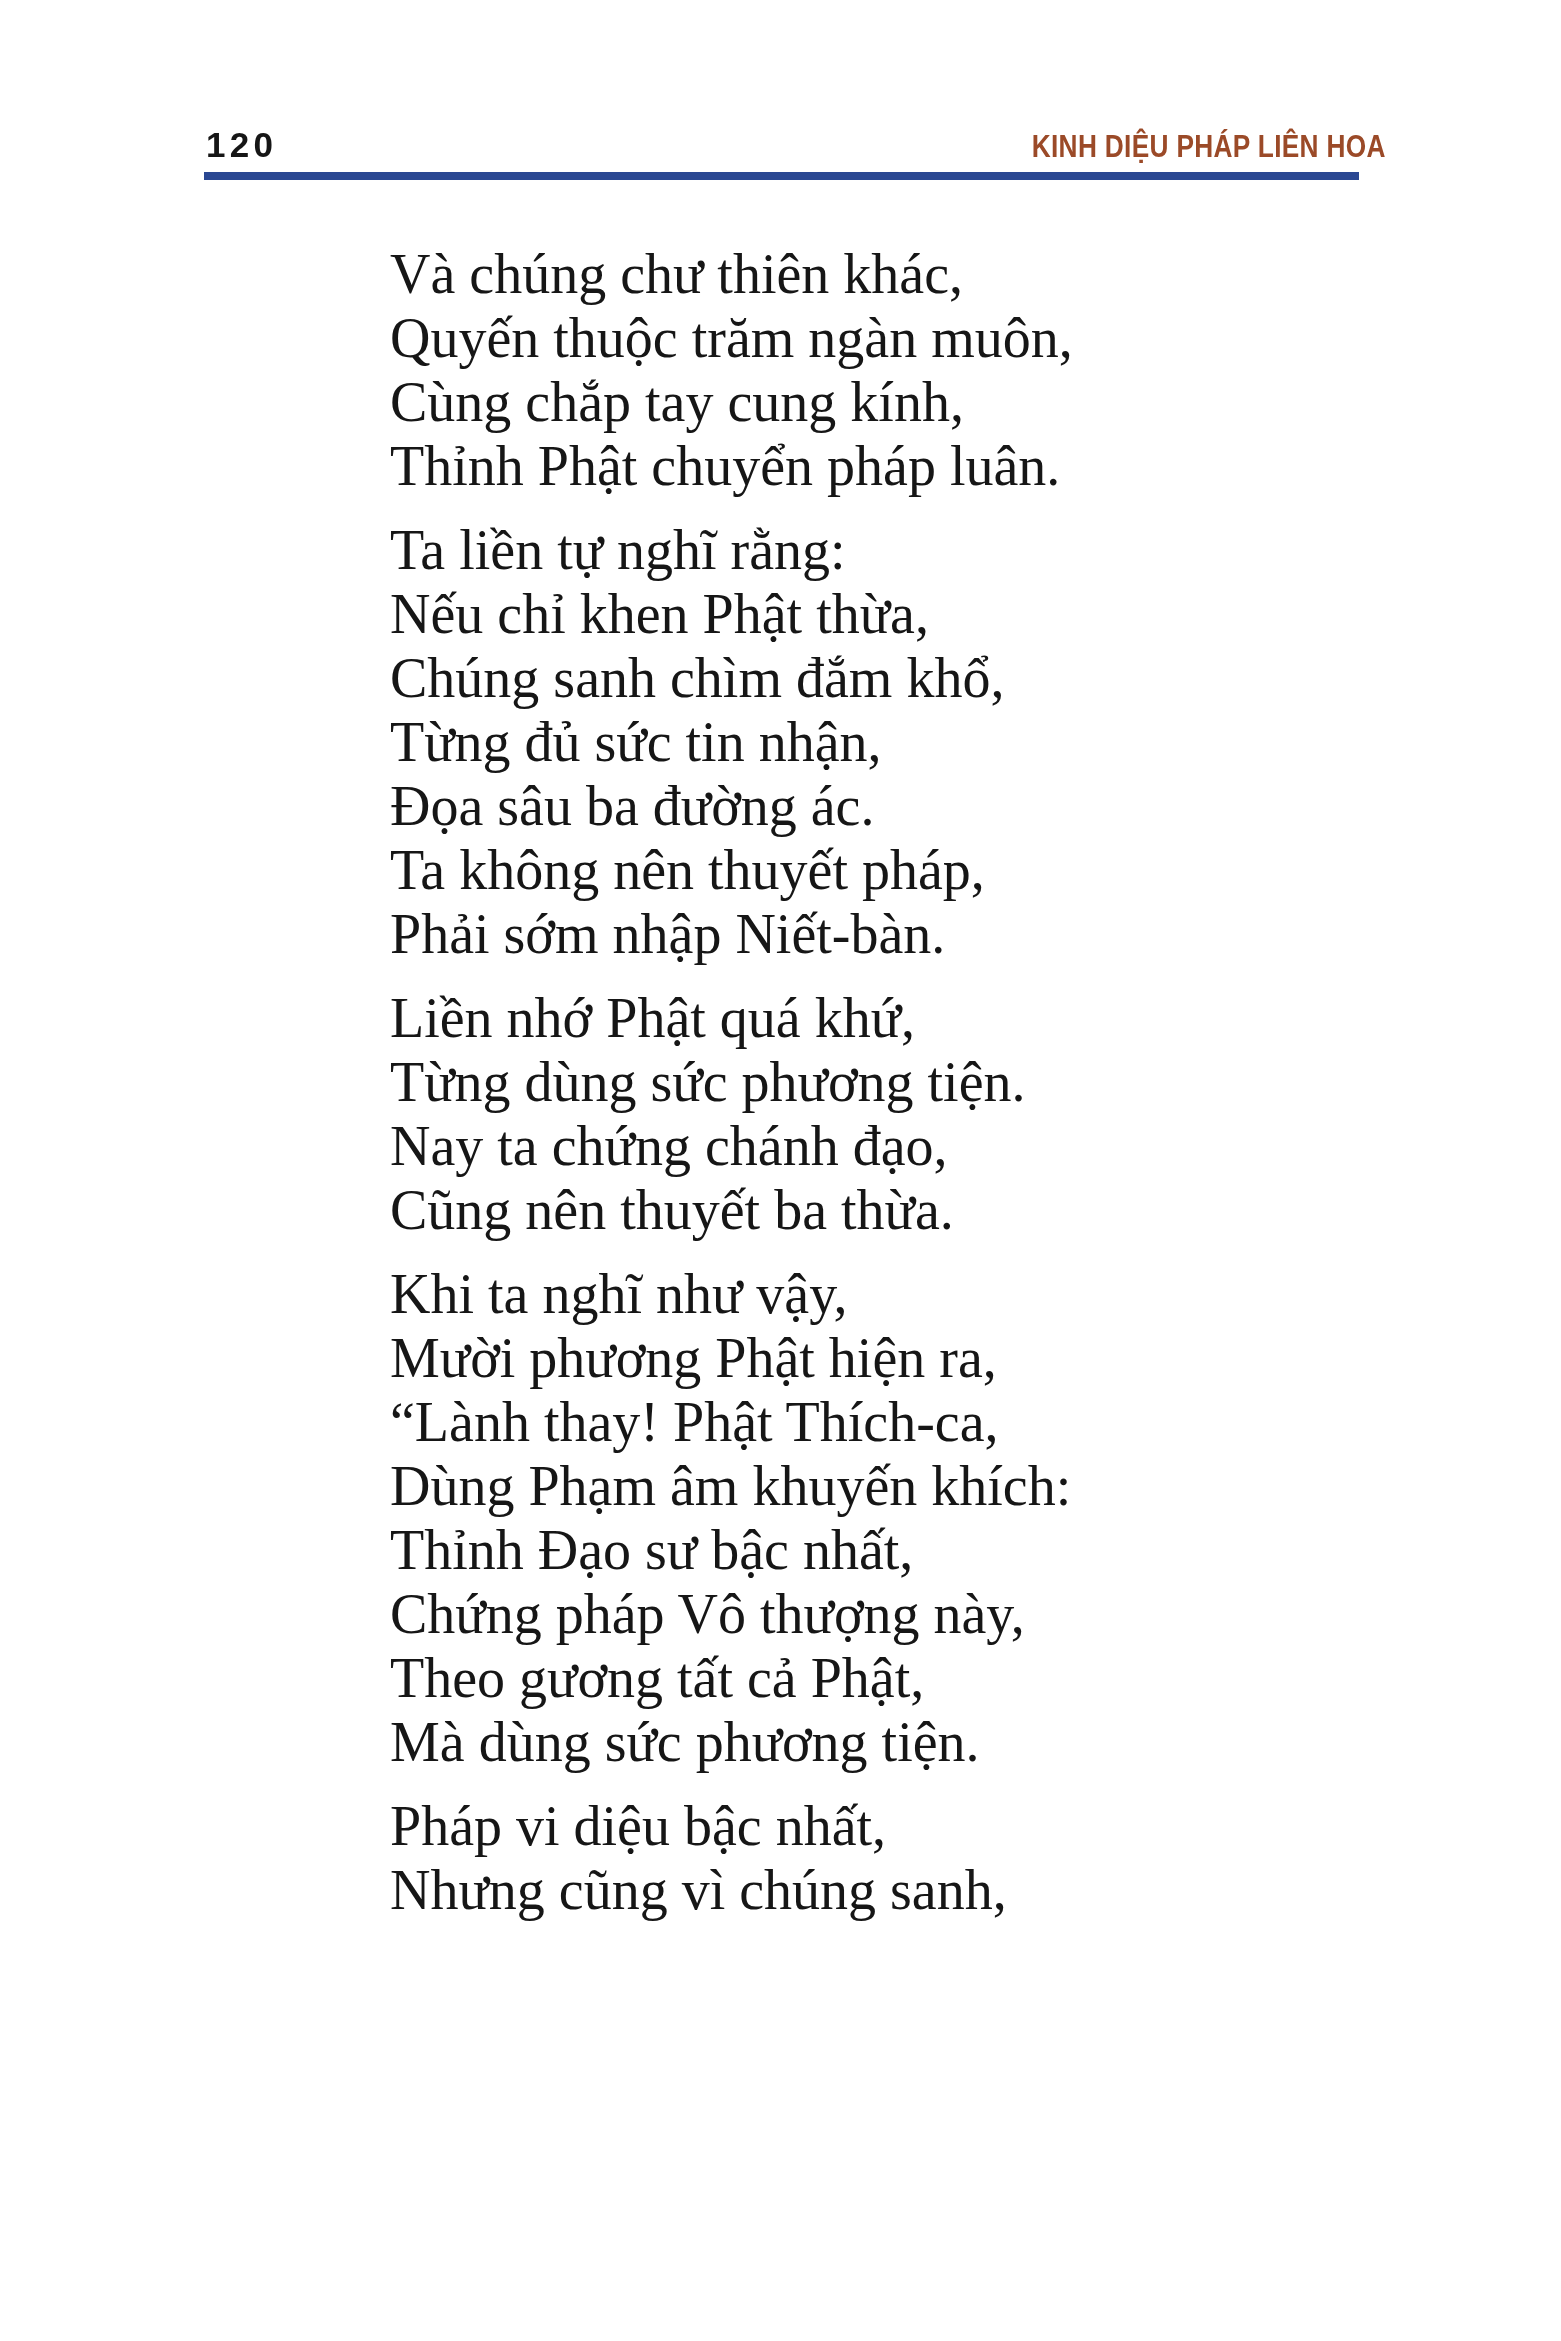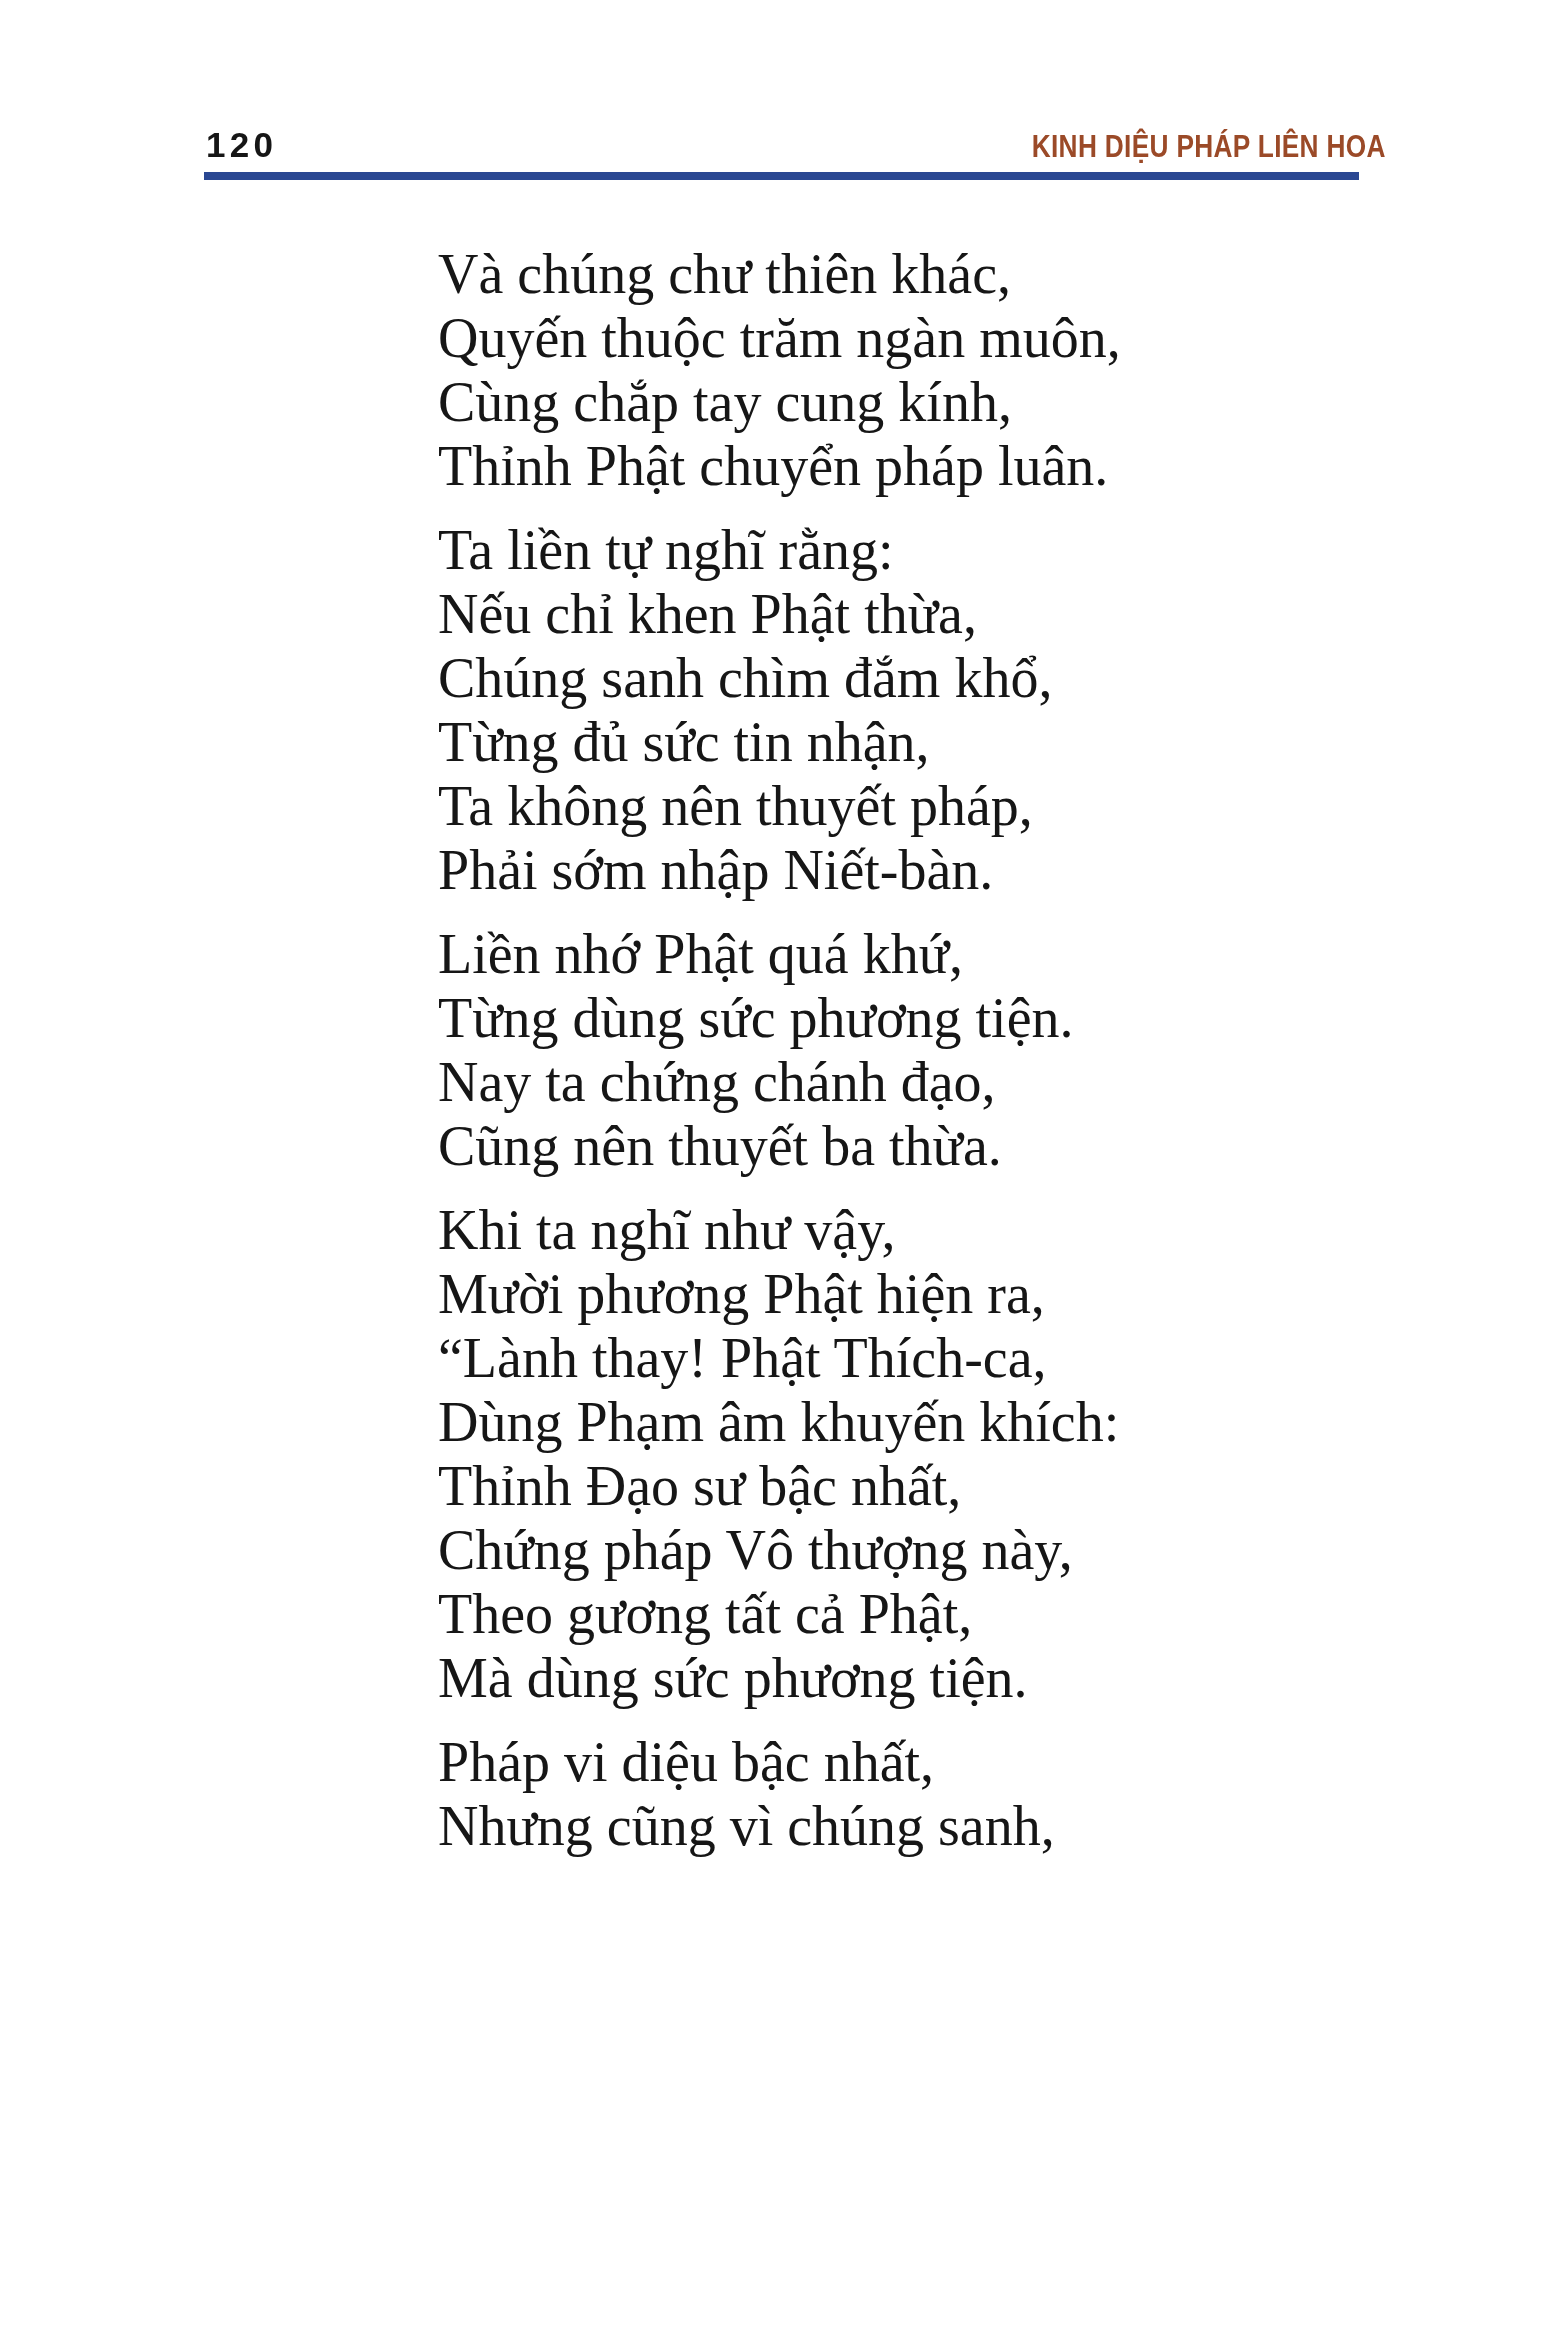--- a/index.html
+++ b/index.html
@@ -46,21 +46,20 @@
     position:absolute;
     left:390px;top:242px;
     color:#161616;
   }
   .stanza{margin:0;padding:0;}
   .stanza + .stanza{margin-top:20px;}
   .line{
     font-size:56px;
     line-height:64px;
     white-space:nowrap;
-    margin-left:48px;
   }
 </style>
 </head>
 <body>
 
 <div class="page">
 
   <div class="page-number">120</div>
 
   <div class="running-title">KINH DIỆU PHÁP LIÊN HOA</div>
@@ -74,20 +73,21 @@
       <div class="line">Quyến thuộc trăm ngàn muôn,</div>
       <div class="line">Cùng chắp tay cung kính,</div>
       <div class="line">Thỉnh Phật chuyển pháp luân.</div>
     </div>
 
     <div class="stanza">
       <div class="line">Ta liền tự nghĩ rằng:</div>
       <div class="line">Nếu chỉ khen Phật thừa,</div>
       <div class="line">Chúng sanh chìm đắm khổ,</div>
       <div class="line">Từng đủ sức tin nhận,</div>
+      <div class="line">Đọa sâu ba đường ác.</div>
       <div class="line">Ta không nên thuyết pháp,</div>
       <div class="line">Phải sớm nhập Niết-bàn.</div>
     </div>
 
     <div class="stanza">
       <div class="line">Liền nhớ Phật quá khứ,</div>
       <div class="line">Từng dùng sức phương tiện.</div>
       <div class="line">Nay ta chứng chánh đạo,</div>
       <div class="line">Cũng nên thuyết ba thừa.</div>
     </div>

